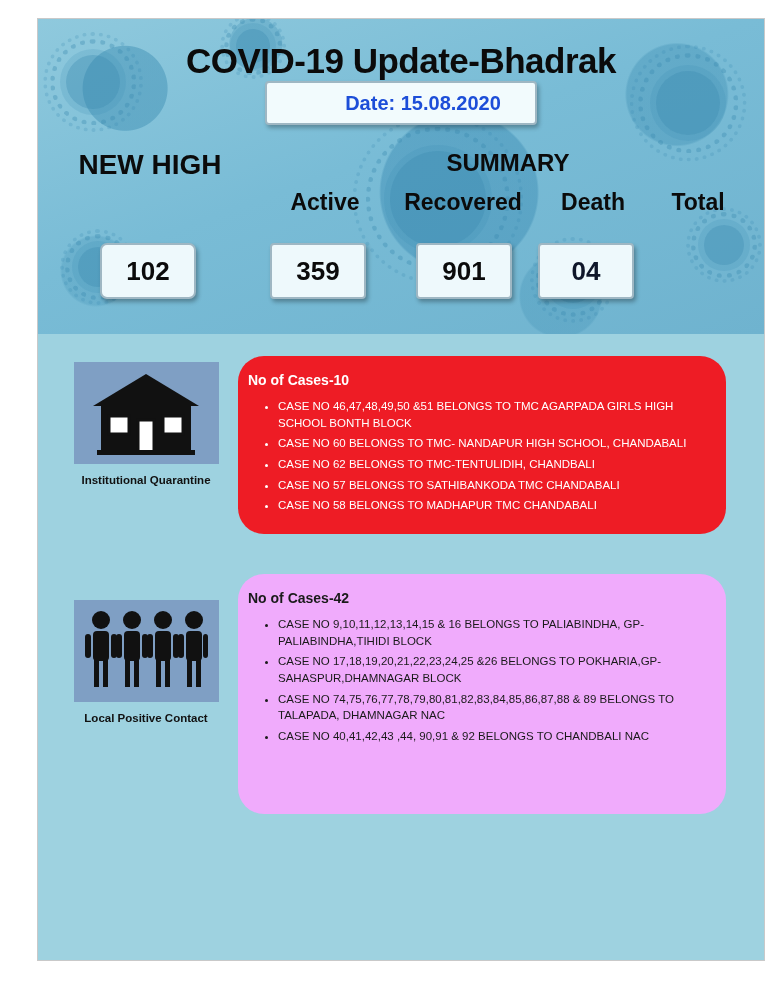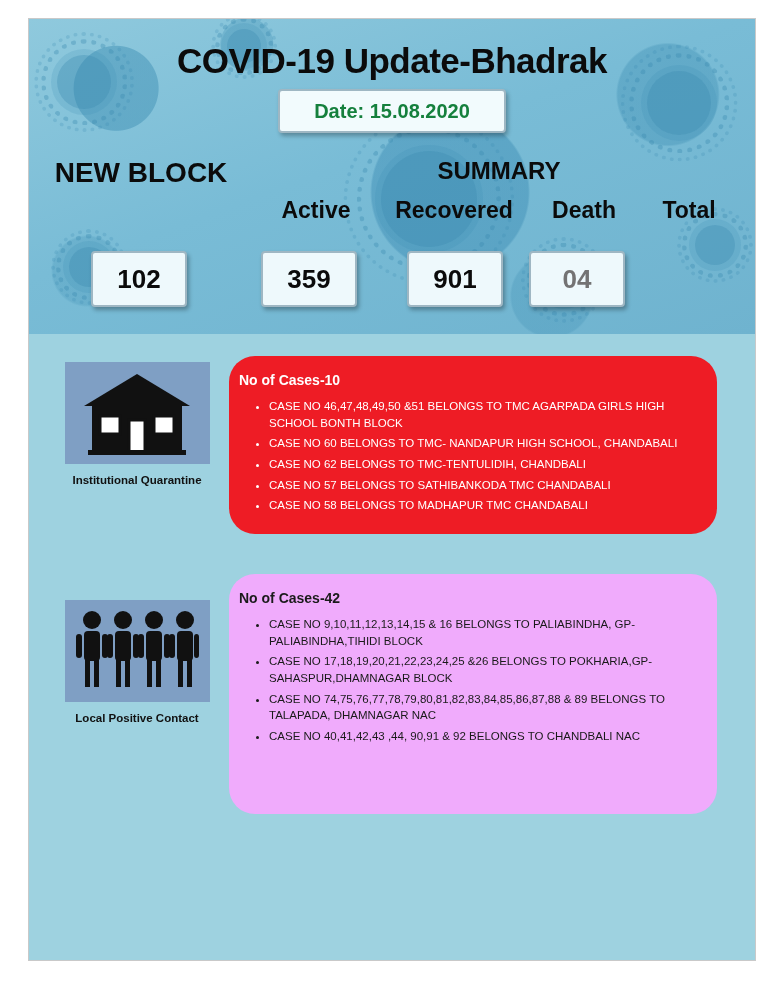--- a/index.html
+++ b/index.html
@@ -8,21 +8,21 @@
   }
   body {
     width: 768px;
     height: 983px;
     background: #ffffff;
     font-family: "Liberation Sans", sans-serif;
     overflow: hidden;
   }
   .page {
     position: absolute;
-    left: 8px; top: 0;
+    left: 17px; top: 0;
     width: 612px;
     height: 983px;
     background: #ffffff;
     box-sizing: border-box;
     padding: 18px 20px 22px 20px;
   }
   .poster {
     position: relative;
     width: 728px;
     height: 943px;
@@ -70,33 +70,34 @@
     position: relative;
     text-align: center;
     font-size: 35px;
     font-weight: bold;
     color: #0b0b0b;
     letter-spacing: -0.5px;
     padding-top: 22px;
   }
   .date-box {
     position: relative;
-    margin: 8px auto 0 auto;
+    margin: 0 auto 0 auto;
     width: 224px;
     height: 40px;
     background: #f2fbfd;
     border: 2px solid #9fb7c3;
     border-radius: 4px;
     box-shadow: 2px 3px 4px rgba(0,0,0,0.28);
     display: flex;
     align-items: center;
     justify-content: center;
     font-size: 20px;
     font-weight: bold;
-    color: #15803d;
+    color: #1d4ed8;
+    padding-left: 44px;
   }
   .labels-row {
     position: relative;
     margin-top: 24px;
     height: 38px;
   }
   .new-case-label {
     position: absolute;
     left: 12px;
     top: 0;
@@ -148,24 +149,24 @@
     border: 2px solid #9fb7c3;
     border-radius: 4px;
     box-shadow: 2px 3px 4px rgba(0,0,0,0.30);
     display: flex;
     align-items: center;
     justify-content: center;
     font-size: 26px;
     font-weight: bold;
     color: #0b0b0b;
   }
-  .vb-new       { left: 62px; }
+  .vb-new       { left: 62px; border-radius: 7px; }
   .vb-active    { left: 232px; }
   .vb-recovered { left: 378px; }
-  .vb-death     { left: 500px; color: #737373; }
+  .vb-death     { left: 500px; color: #0f172a; }
   .vb-total     { left: 612px; }
 
   
   .body-area {
     position: relative;
     padding: 22px 0 0 0;
     height: 628px;
   }
   .section {
     position: relative;
@@ -240,21 +241,21 @@
       <div class="virus" style="left:40px; top:228px; width:40px; height:40px;"></div>
       <div class="virus" style="left:666px; top:206px; width:40px; height:40px;"></div>
 
       <div class="title">COVID-19 Update-Bhadrak</div>
 
       <div class="date-box">
         <span>Date: 15.08.2020</span>
       </div>
 
       <div class="labels-row">
-        <div class="new-case-label">NEW BLOCK</div>
+        <div class="new-case-label">NEW HIGH</div>
         <div class="summary-label">SUMMARY</div>
       </div>
 
       <div class="sub-labels">
         <div class="sub-label sub-active">Active</div>
         <div class="sub-label sub-death">Death</div>
         <div class="sub-label sub-recovered">Recovered</div>
         <div class="sub-label sub-total">Total</div>
       </div>
 

